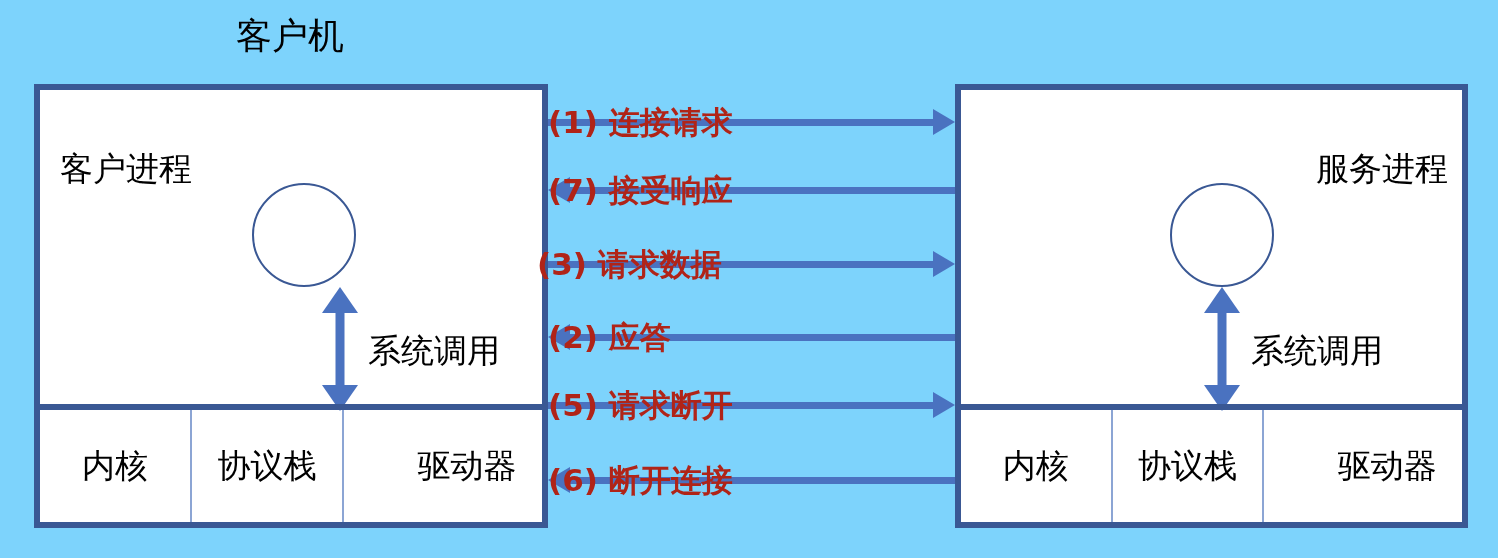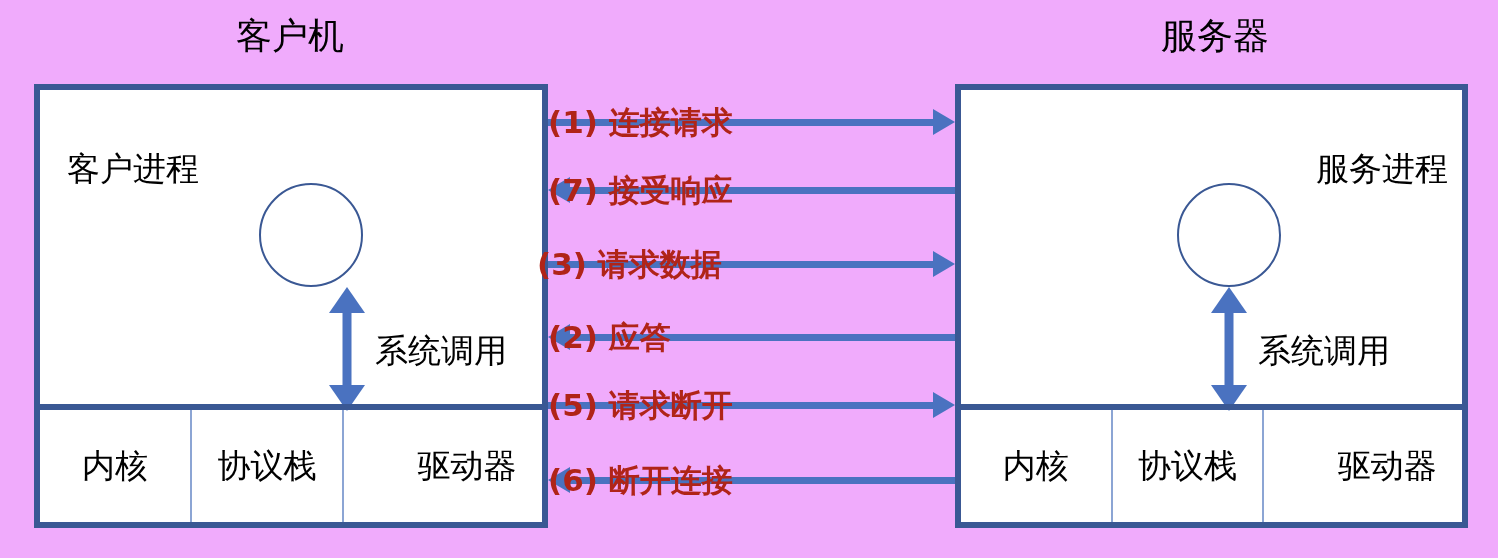--- a/index.html
+++ b/index.html
@@ -7,21 +7,21 @@
     padding: 0;
     background: #ffffff;
   }
   body {
     font-family: "DejaVu Sans", "Liberation Sans", sans-serif;
   }
   #canvas {
     position: relative;
     width: 1498px;
     height: 558px;
-    background: #f0abfc;
+    background: #7dd3fc;
     overflow: hidden;
   }
 
   
   .host-title {
     position: absolute;
     font-size: 36px;
     color: #000000;
     font-weight: 400;
     white-space: nowrap;
@@ -37,21 +37,21 @@
     border: 6px solid #3A5894;
     box-sizing: border-box;
     background: #ffffff;
   }
   #client-box { left: 34px;  top: 84px; width: 514px; height: 444px; }
   #server-box { left: 955px; top: 84px; width: 513px; height: 444px; }
 
   
   .process-area {
     position: absolute;
-    left: 15px;
+    left: 8px;
     right: 0;
     top: 0;
     height: 314px;
   }
   .process-label {
     position: absolute;
     font-size: 33px;
     color: #000000;
     white-space: nowrap;
     line-height: 1;
@@ -146,21 +146,20 @@
     margin-top: 25px;
   }
 </style>
 </head>
 <body>
 
 <div id="canvas">
 
   <div class="host-title" id="client-title">客户机</div>
 
-  <div class="host-title" id="server-title">服务器</div>
 
   <div class="host-box" id="client-box">
 
     <div class="process-area">
 
       <div class="process-label" id="client-process-label">客户进程</div>
 
       <div class="proc-circle" id="client-circle"></div>
 
       <svg class="syscall-arrow" id="client-syscall-arrow" viewBox="0 0 44 124">

